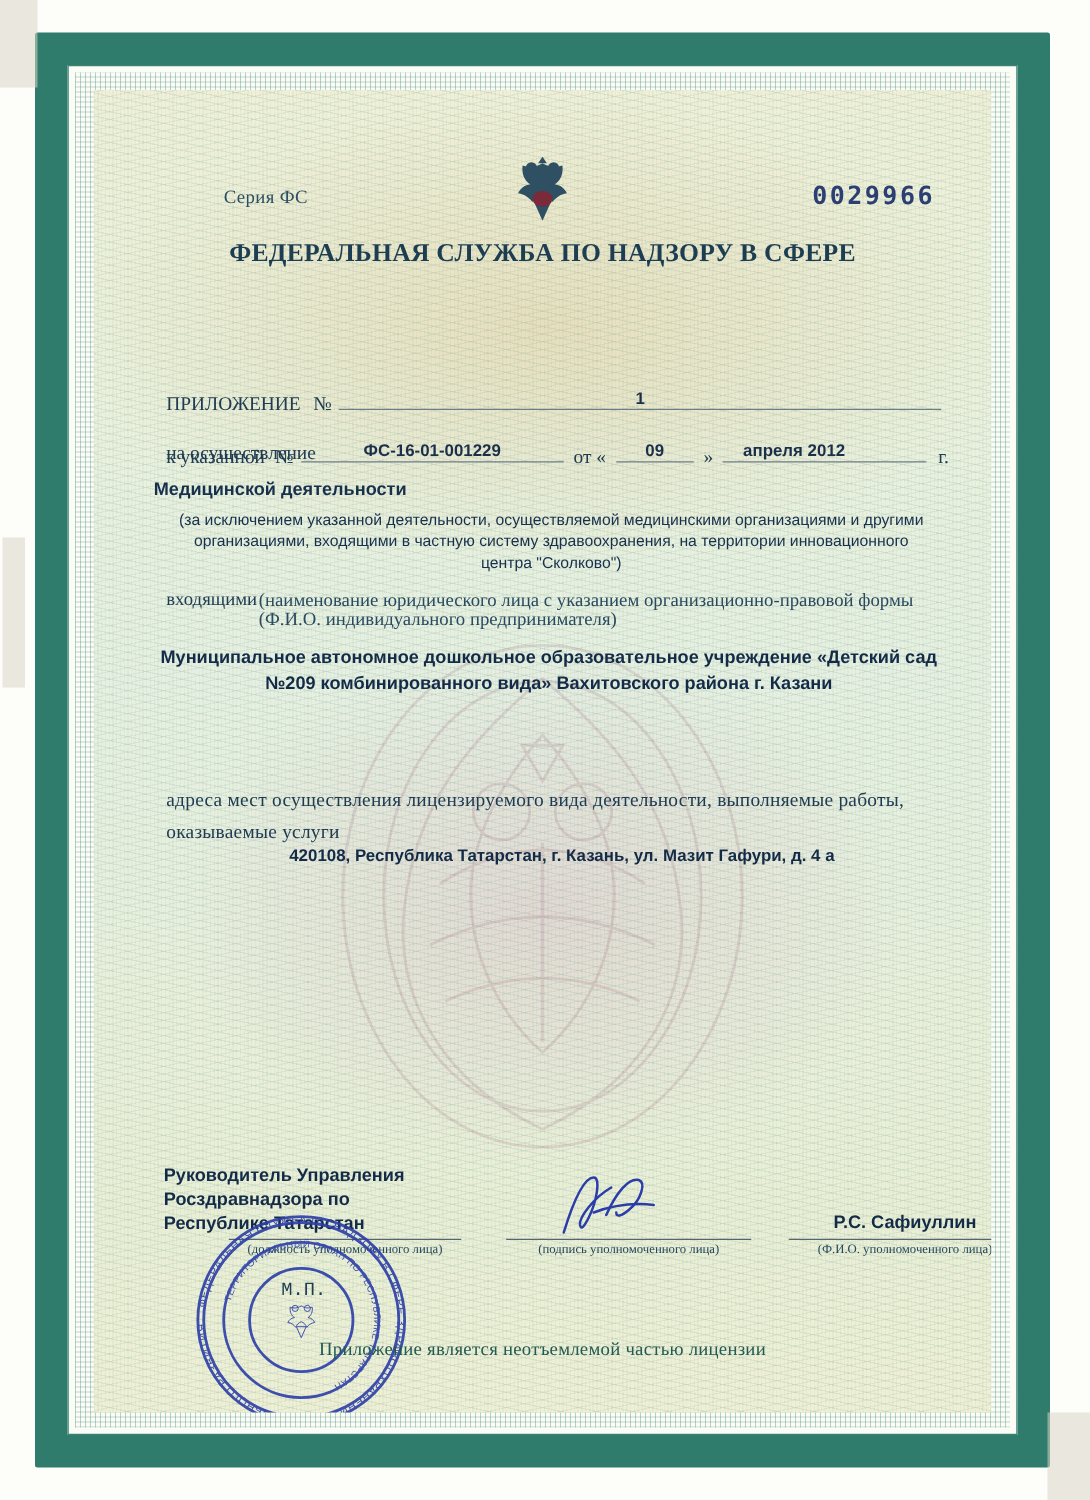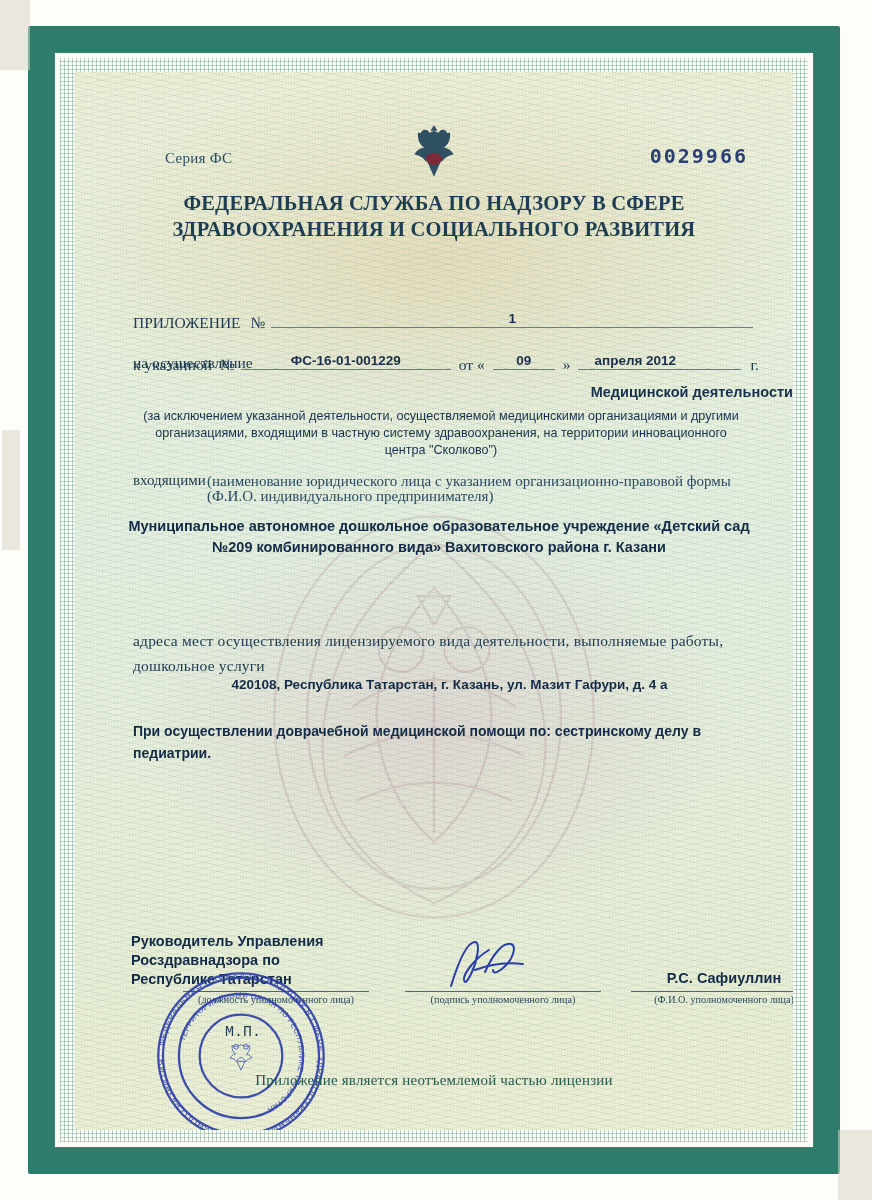--- a/index.html
+++ b/index.html
@@ -106,21 +106,21 @@
     left: 50%;
     top: 48px;
     transform: translateX(-50%);
     width: 54px;
     height: 62px;
   }
   #coat-of-arms svg { width: 100%; height: 100%; }
 
   #series-label {
     position: absolute;
-    left: 90px;
+    left: 104px;
     top: 78px;
     font-size: 15px;
     color: #2a4f63;
     letter-spacing: .3px;
     font-family: "Liberation Serif", serif;
   }
   #serial-number {
     position: absolute;
     right: 45px;
     top: 72px;
@@ -190,24 +190,25 @@
     top: 282px;
     font-family: "Liberation Serif", serif;
     font-size: 15.5px;
     color: #203c52;
   }
 
   #activity-main {
     position: absolute;
     left: 0; right: 0;
     top: 312px;
-    text-align: right;
+    text-align: left;
     font-weight: bold;
     font-size: 14.5px;
     color: #17304c;
+    padding-left: 48px;
   }
   #activity-note {
     position: absolute;
     left: 66px; right: 52px;
     top: 336px;
     text-align: center;
     font-size: 12.6px;
     line-height: 17px;
     color: #17304c;
   }
@@ -400,21 +401,20 @@
             <ellipse cx="30" cy="44" rx="9" ry="7" fill="#7a2a38"></ellipse>
           </g>
         </svg>
       </div>
 
       <div id="series-label">Серия ФС</div>
       <div id="serial-number">0029966</div>
 
       <div id="agency-title">
         <div>ФЕДЕРАЛЬНАЯ СЛУЖБА ПО НАДЗОРУ В СФЕРЕ</div>
-        <div>ЗДРАВООХРАНЕНИЯ И СОЦИАЛЬНОГО РАЗВИТИЯ</div>
       </div>
 
       <div class="row" id="row-pril">
         <span class="lbl">ПРИЛОЖЕНИЕ</span>
         <span class="lbl" style="padding-left:10px">№</span>
         <span class="fill">
           <span class="val">1</span>
         </span>
       </div>
 
@@ -436,24 +436,23 @@
       </div>
 
       <div id="na-osushchestvlenie">на осуществление</div>
       <div id="activity-main">Медицинской деятельности</div>
       <div id="activity-note">(за исключением указанной деятельности, осуществляемой медицинскими организациями и другими организациями, входящими в частную систему здравоохранения, на территории инновационного центра "Сколково")</div>
 
       <div id="issued-label">входящими</div>
       <div id="issued-hint">(наименование юридического лица с указанием организационно-правовой формы (Ф.И.О. индивидуального предпринимателя)</div>
       <div id="org-name">Муниципальное автономное дошкольное образовательное учреждение «Детский сад №209 комбинированного вида» Вахитовского района г. Казани</div>
 
-      <div id="addr-label">адреса мест осуществления лицензируемого вида деятельности, выполняемые работы, дошкольное услуги</div>
+      <div id="addr-label">адреса мест осуществления лицензируемого вида деятельности, выполняемые работы, оказываемые услуги</div>
       <div id="addr-value">420108, Республика Татарстан, г. Казань, ул. Мазит Гафури, д. 4 а</div>
 
-      <div id="services">При осуществлении доврачебной медицинской помощи по: сестринскому делу в педиатрии.</div>
 
       <div id="sign-title">
         <div>Руководитель Управления</div>
         <div>Росздравнадзора по</div>
         <div>Республике Татарстан</div>
       </div>
 
       <div class="sig-line" id="sig-line-1"></div>
       <div class="sig-line" id="sig-line-2"></div>
       <div class="sig-line" id="sig-line-3"></div>

